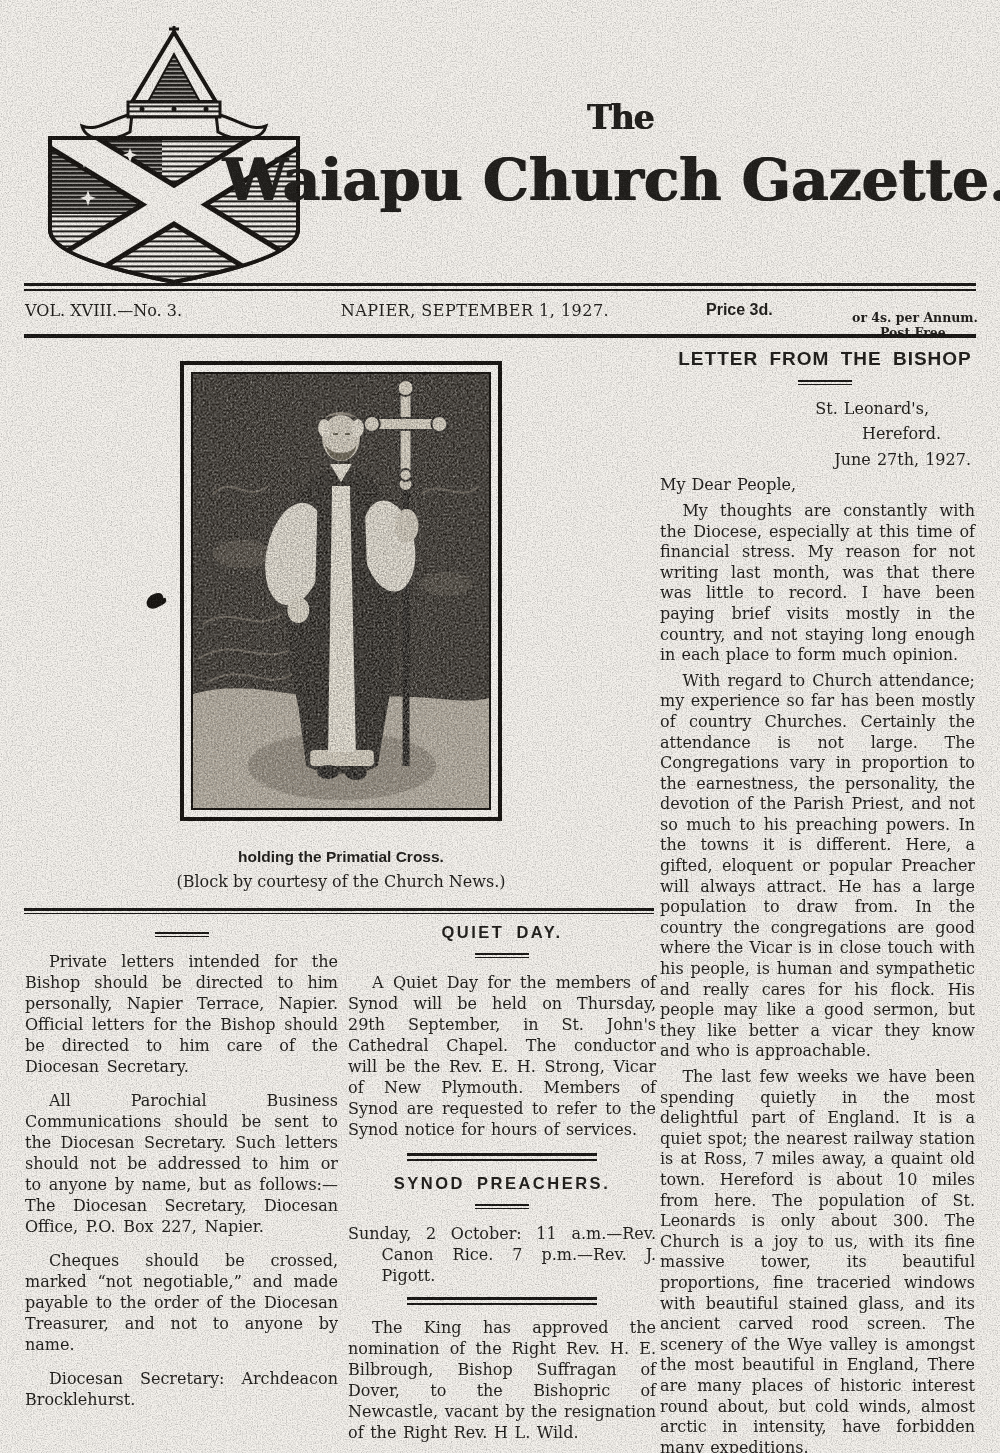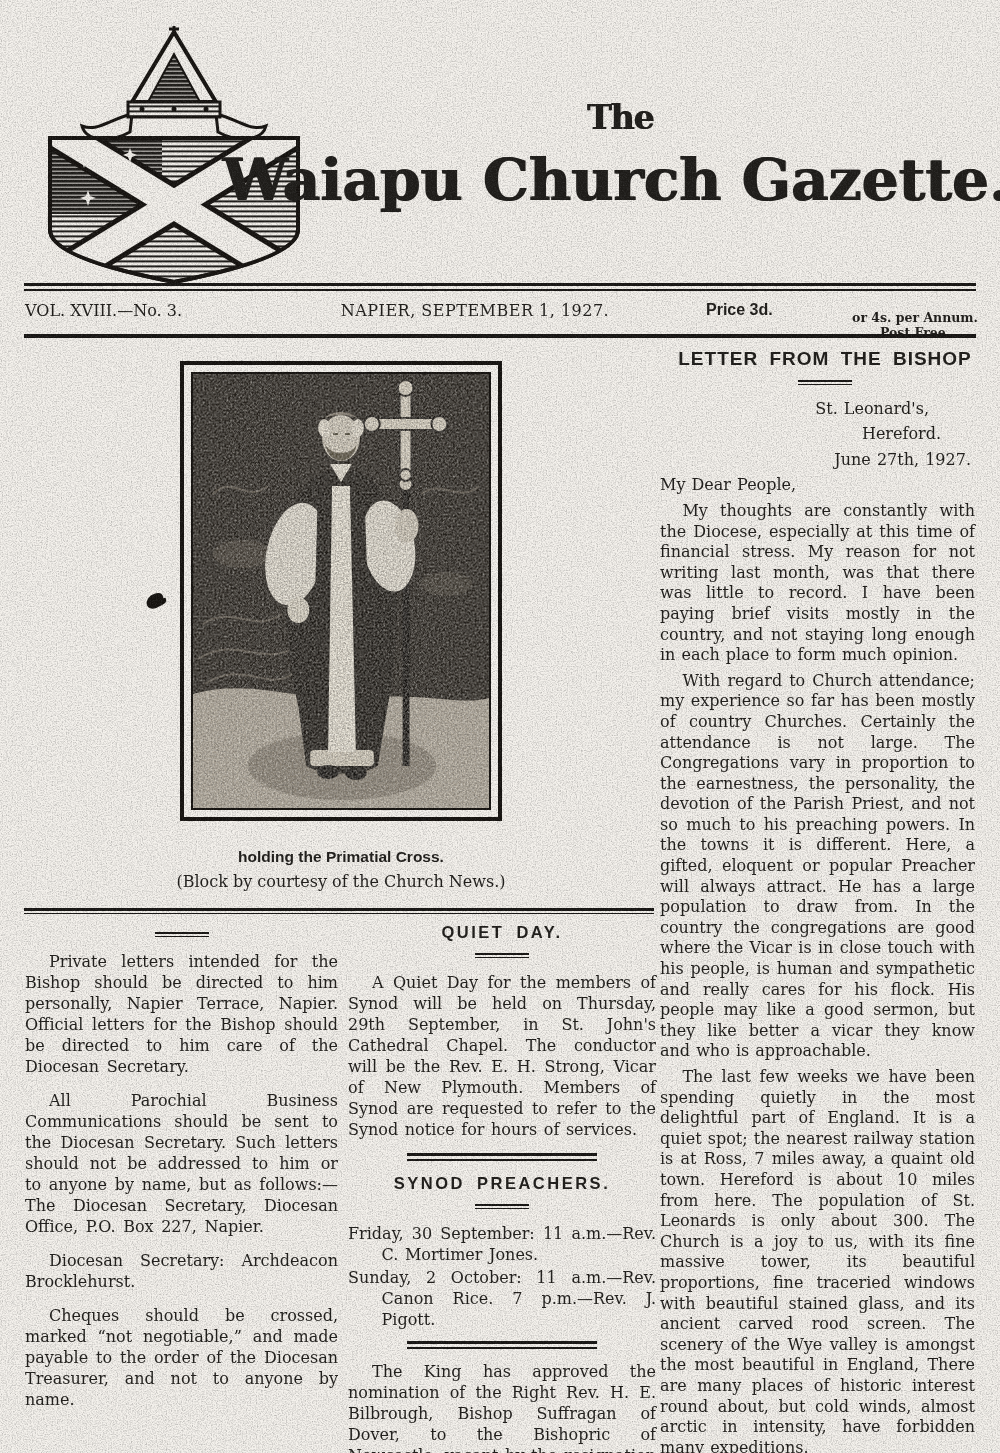--- a/index.html
+++ b/index.html
@@ -192,33 +192,32 @@
   <div class="abs ink-mark"></div>
 
   <div class="abs cap2">holding the Primatial Cross.</div>
   <div class="abs credit">(Block by courtesy of the Church News.)</div>
   <div class="abs sec-divider"></div>
 
   <section class="abs col col-left">
     <div class="shortrule"></div>
     <p>Private letters intended for the Bishop should be directed to him personally, Napier Terrace, Napier. Official letters for the Bishop should be directed to him care of the Diocesan Secretary.</p>
     <p>All Parochial Business Communications should be sent to the Diocesan Secretary. Such letters should not be addressed to him or to anyone by name, but as follows:—The Diocesan Secretary, Diocesan Office, P.O. Box 227, Napier.</p>
+    <p>Cheques should be crossed, marked “not negotiable,” and made payable to the order of the Diocesan Treasurer, and not to anyone by name.</p>
     <p>Diocesan Secretary: Archdeacon Brocklehurst.</p>
-    <p>Cheques should be crossed, marked “not negotiable,” and made payable to the order of the Diocesan Treasurer, and not to anyone by name.</p>
 
   </section>
 
   <section class="abs col col-mid">
     <h2 class="sans-heading">QUIET DAY.</h2>
     <div class="shortrule"></div>
     <p>A Quiet Day for the members of Synod will be held on Thursday, 29th September, in St. John's Cathedral Chapel. The conductor will be the Rev. E. H. Strong, Vicar of New Plymouth. Members of Synod are requested to refer to the Synod notice for hours of services.</p>
     <div class="divider2"></div>
     <h2 class="sans-heading">SYNOD PREACHERS.</h2>
     <div class="shortrule"></div>
-    <p class="hang">Friday, 30 September: 11 a.m.—Rev. C. Mortimer Jones.</p>
     <p class="hang">Sunday, 2 October: 11 a.m.—Rev. Canon Rice. 7 p.m.—Rev. J. Pigott.</p>
     <div class="divider2"></div>
     <p>The King has approved the nomination of the Right Rev. H. E. Bilbrough, Bishop Suffragan of Dover, to the Bishopric of Newcastle, vacant by the resignation of the Right Rev. H L. Wild.</p>
   </section>
 
   <section class="abs col-right">
     <h2 class="letter-heading">LETTER FROM THE BISHOP</h2>
     <div class="shortrule"></div>
     <p class="addr addr1">St. Leonard's,</p>
     <p class="addr addr2">Hereford.</p>

